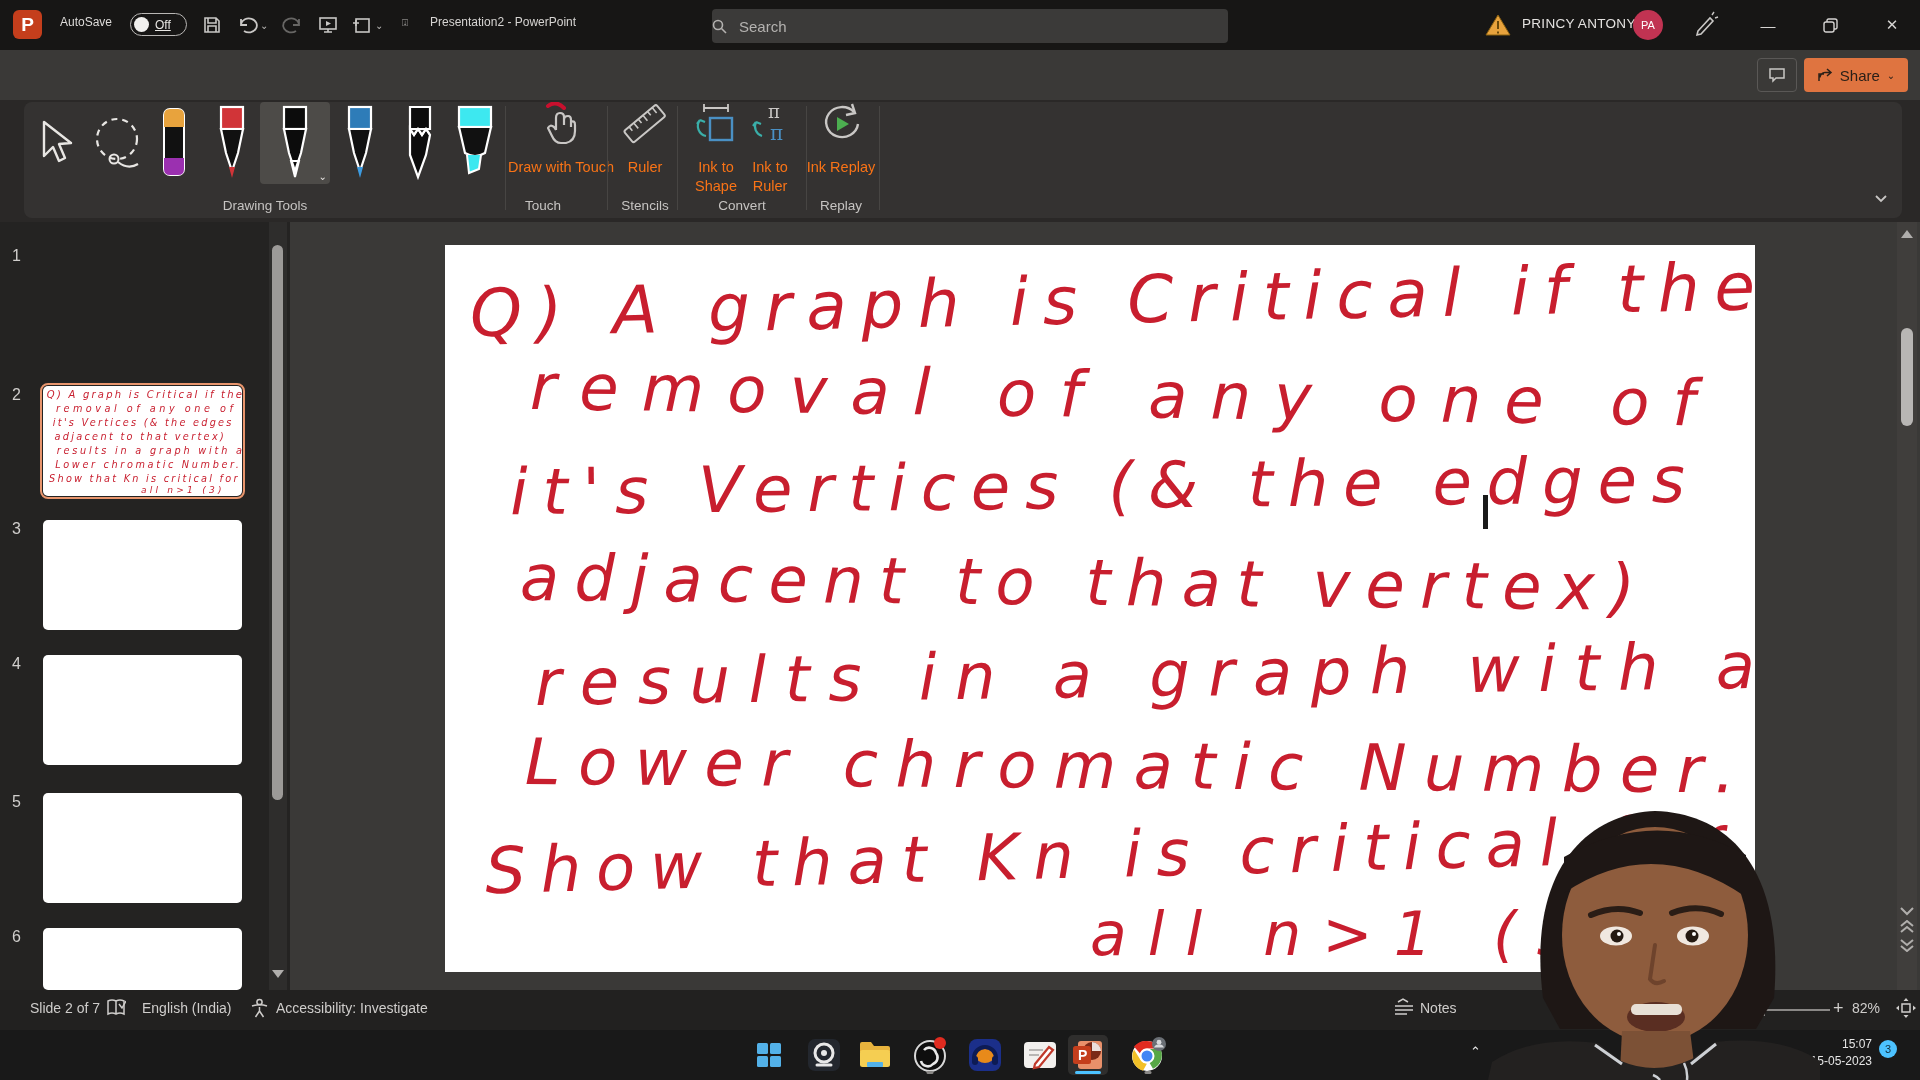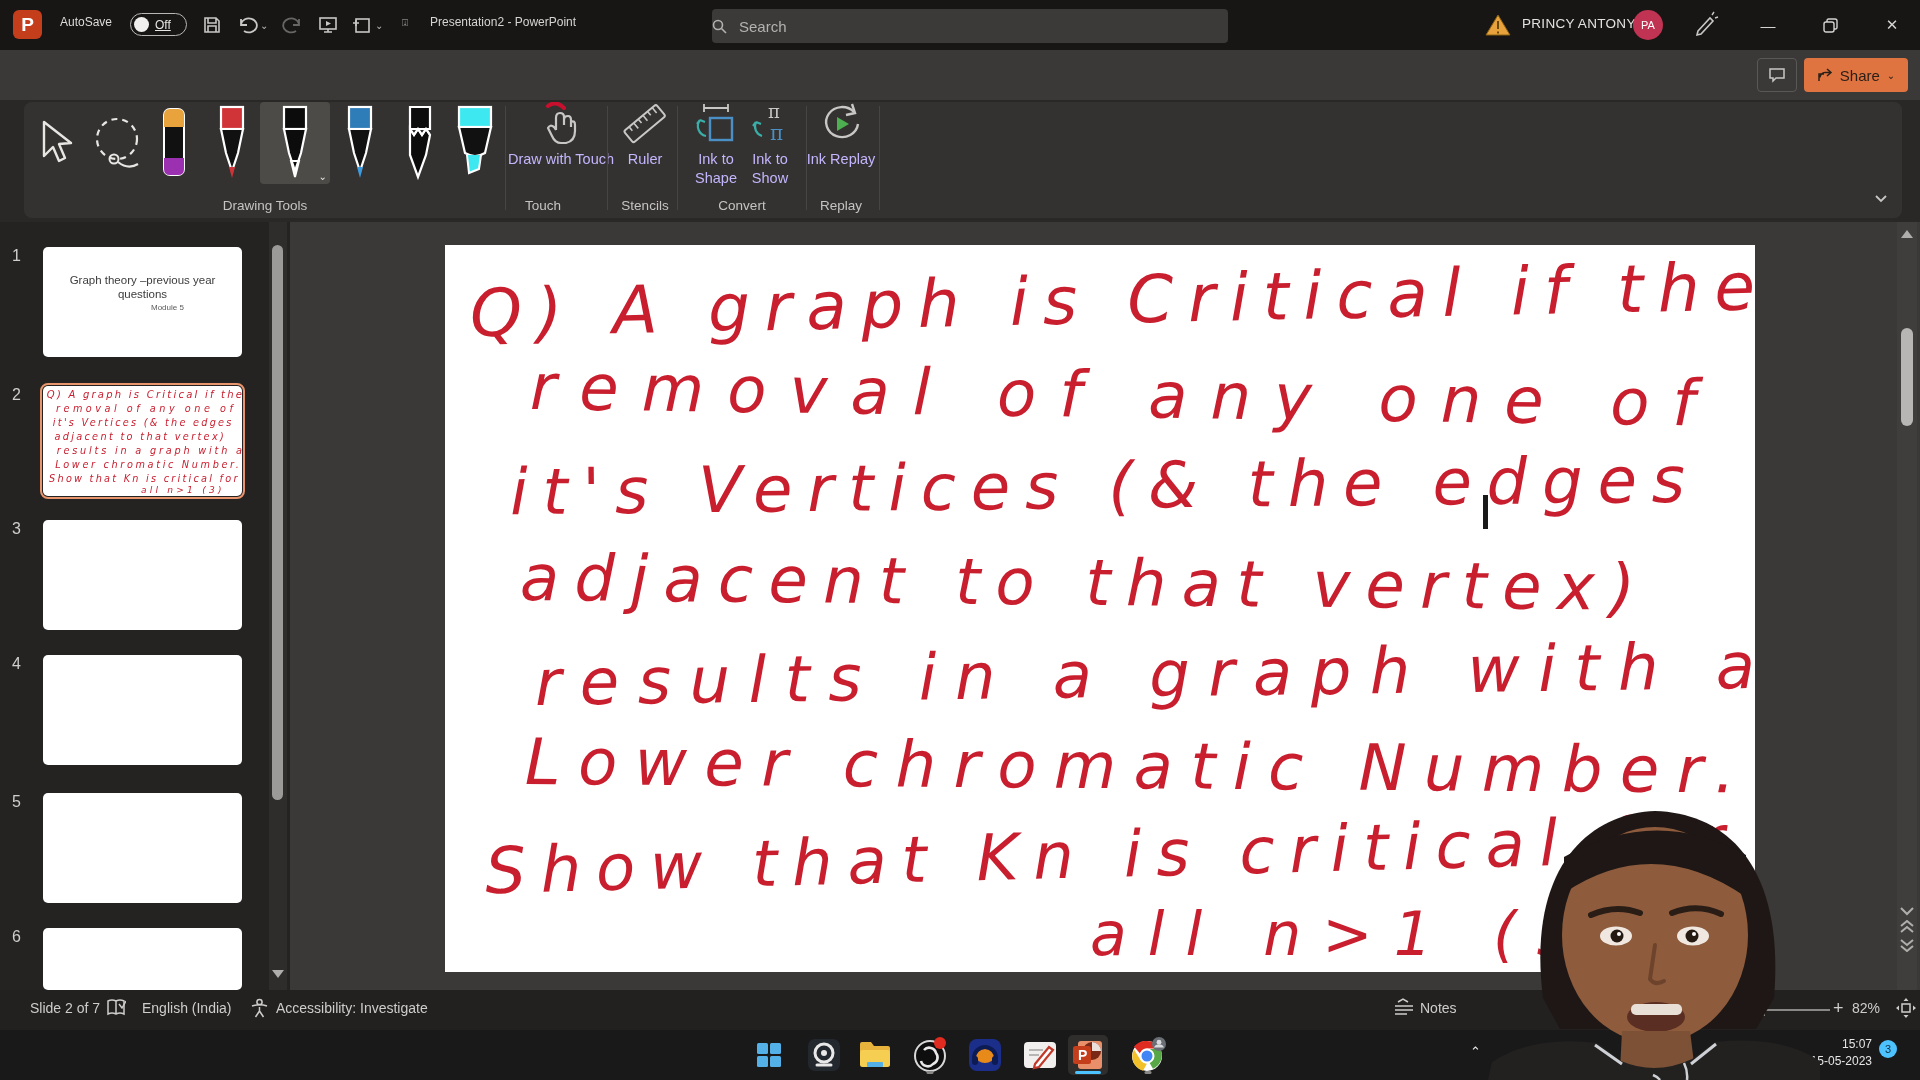--- a/index.html
+++ b/index.html
@@ -44,21 +44,21 @@
                display:flex; align-items:center; justify-content:center; gap:7px; color:#2b2018; font-size:15px; }
 
   
   .ribbon { position:absolute; left:0; top:100px; width:1920px; height:122px; background:#2a2827; z-index:8; }
   .ribbon-panel { position:absolute; left:24px; top:2px; width:1878px; height:116px; background:#343231; border-radius:8px; }
   .rsep { position:absolute; top:6px; width:1px; height:104px; background:#474543; }
   .grp-label { position:absolute; top:98px; font-size:13.5px; color:#c6c4c2; text-align:center; transform:translateX(-50%); white-space:nowrap; }
   .tool { position:absolute; top:4px; display:flex; align-items:center; justify-content:center; }
   .tool.selected { background:#4d4b48; border-radius:4px; }
   .big-btn { position:absolute; top:2px; display:flex; flex-direction:column; align-items:center; transform:translateX(-50%); }
-  .big-btn .lbl { font-size:14.5px; color:#c4b5fd; text-align:center; line-height:19px; margin-top:4px; }
+  .big-btn .lbl { font-size:14.5px; color:#f97316; text-align:center; line-height:19px; margin-top:12px; }
   .ribbon-collapse { position:absolute; left:1872px; top:92px; color:#c8c6c4; }
 
   
   .workarea { position:absolute; left:0; top:222px; width:1920px; height:768px; background:#3a3937; }
   .thumb-panel { position:absolute; left:0; top:0; width:290px; height:768px; background:#242322; }
   .thumb-num { position:absolute; left:12px; width:20px; text-align:left; color:#d0cecc; font-size:16px; }
   .thumb { position:absolute; left:43px; width:199px; height:110px; background:#fff; border-radius:5px; overflow:hidden; }
   .thumb.selected { outline:2.5px solid #E8956D; outline-offset:1px; }
   .panel-scroll { position:absolute; left:269px; top:0; width:18px; height:768px; background:#2e2d2c; }
   .panel-thumb { position:absolute; left:3px; top:23px; width:11px; height:555px; background:#9c9a98; border-radius:6px; }
@@ -287,21 +287,21 @@
           <path d="M12,34 a10,10 0 0 1 -6,-16 M6,18 l-3,4 M6,18 l5,2" fill="none" stroke="#3AAFA9" stroke-width="2.2"></path>
         </svg>
       <div class="lbl">Ink to Shape</div>
     </div>
     <div class="big-btn" style="left:770px;width:64px">
       <svg width="44" height="44" viewBox="0 0 44 44">
           <text x="20" y="16" font-size="18" fill="#c9c7c5" font-family="DejaVu Serif, serif">π</text>
           <text x="22" y="38" font-size="20" fill="#4A90C4" font-family="DejaVu Serif, serif">π</text>
           <path d="M14,34 a10,10 0 0 1 -6,-14 M8,20 l-3,4 M8,20 l5,2" fill="none" stroke="#3AAFA9" stroke-width="2.2"></path>
         </svg>
-      <div class="lbl">Ink to Show</div>
+      <div class="lbl">Ink to Ruler</div>
     </div>
     <div class="grp-label" style="left:742px">Convert</div>
 
     <div class="rsep" style="left:806px"></div>
 
     <div class="big-btn" style="left:841px;width:70px">
       <svg width="46" height="44" viewBox="0 0 46 44">
           <path d="M36,10 a16,15 0 1 0 4,12" fill="none" stroke="#c9c7c5" stroke-width="2.4"></path>
           <path d="M34,2 l3,9 l-9,2" fill="none" stroke="#c9c7c5" stroke-width="2.4"></path>
           <path d="M19,15 l12,7 l-12,7 z" fill="#4CAF50"></path>
@@ -316,24 +316,20 @@
       <svg width="18" height="14" viewBox="0 0 18 14">
           <path d="M4,4 l5,5 l5,-5" fill="none" stroke="#c8c6c4" stroke-width="1.8"></path>
         </svg>
     </div>
   </div>
 
   <div class="workarea">
 
     <div class="thumb-panel">
       <span class="thumb-num" style="top:25px">1</span>
-      <div class="thumb" style="top:25px">
-        <div class="t1-title">Graph theory –previous year questions</div>
-        <div class="t1-sub">Module 5</div>
-      </div>
 
       <span class="thumb-num" style="top:164px">2</span>
       <div class="thumb selected" style="top:164px">
         <svg class="ink-svg" width="199" height="110" viewBox="0 0 1310 727" preserveAspectRatio="none">
           <text x="25" y="78" font-size="66" textLength="1285">Q) A graph is Critical if the</text>
           <text x="85" y="172" font-size="64" textLength="1165">removal of any one of</text>
           <text x="65" y="263" font-size="64" textLength="1175">it's Vertices (&amp; the edges</text>
           <text x="75" y="360" font-size="64" textLength="1115">adjacent to that vertex)</text>
           <text x="90" y="452" font-size="64" textLength="1220">results in a graph with a</text>
           <text x="80" y="543" font-size="64" textLength="1210">Lower chromatic Number.</text>

